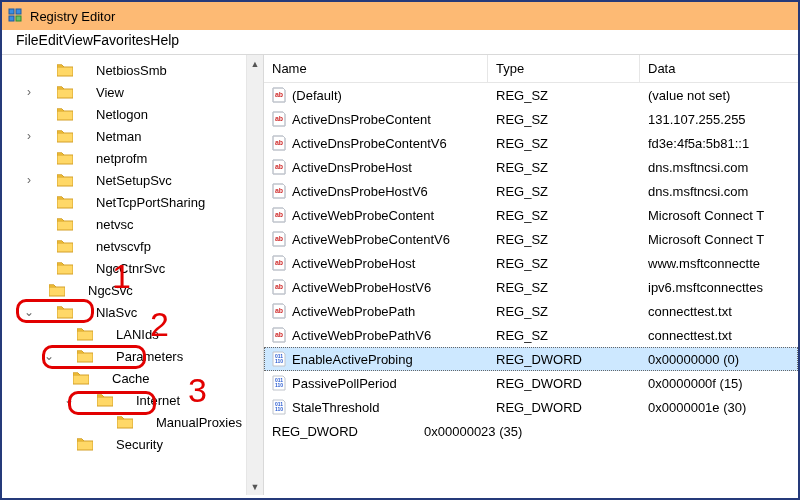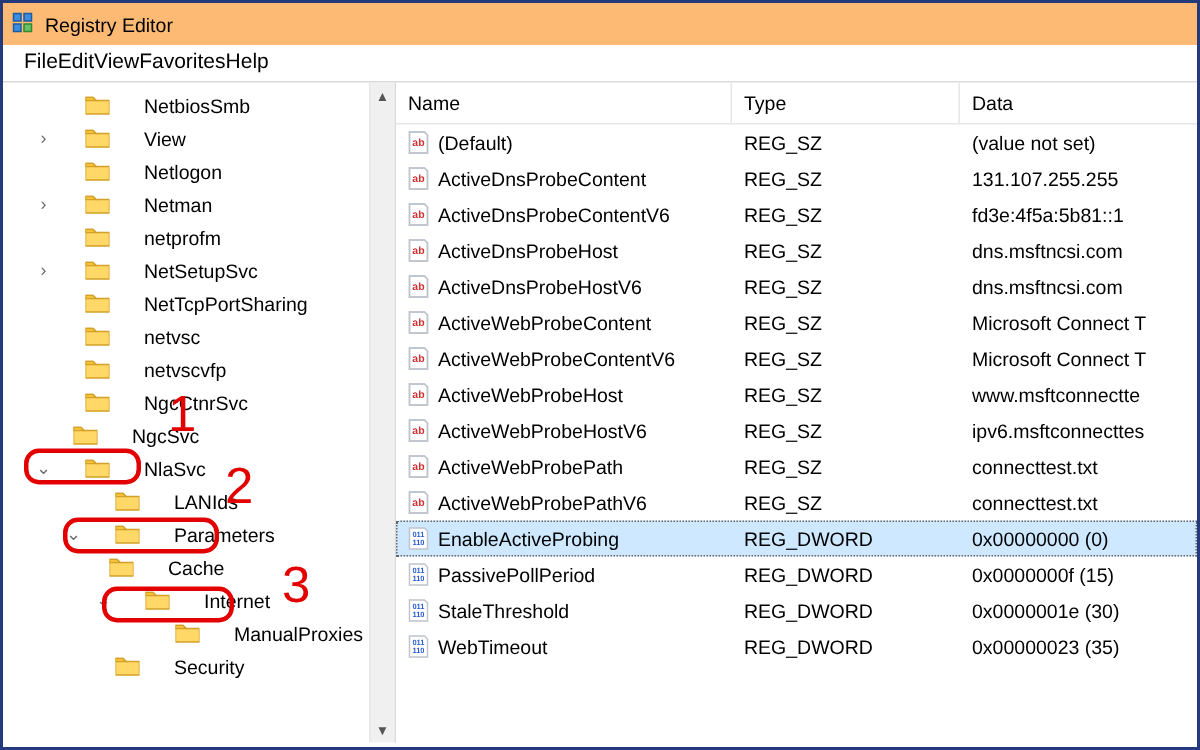--- a/index.html
+++ b/index.html
@@ -549,28 +549,18 @@
                 <text x="9" y="8" text-anchor="middle" font-size="5" font-weight="bold" fill="#2a5bd0">011</text>
                 <text x="9" y="13" text-anchor="middle" font-size="5" font-weight="bold" fill="#2a5bd0">110</text>
               </svg>
             </span>
             <span>StaleThreshold</span>
           </div>
           <div class="cell-type">REG_DWORD</div>
           <div class="cell-data">0x0000001e (30)</div>
         </div>
         <div class="list-row">
-          <div class="cell-name">
-            <span class="val-icon">
-              <svg width="18" height="18" viewBox="0 0 18 18">
-                <path d="M3 2 h10 l2 2 v12 h-12 z" fill="#fff" stroke="#bfc4cc"></path>
-                <text x="9" y="8" text-anchor="middle" font-size="5" font-weight="bold" fill="#2a5bd0">011</text>
-                <text x="9" y="13" text-anchor="middle" font-size="5" font-weight="bold" fill="#2a5bd0">110</text>
-              </svg>
-            </span>
-            <span>WebTimeout</span>
-          </div>
           <div class="cell-type">REG_DWORD</div>
           <div class="cell-data">0x00000023 (35)</div>
         </div>
       </div>
   </div>
 </div>
 
 </body></html>

